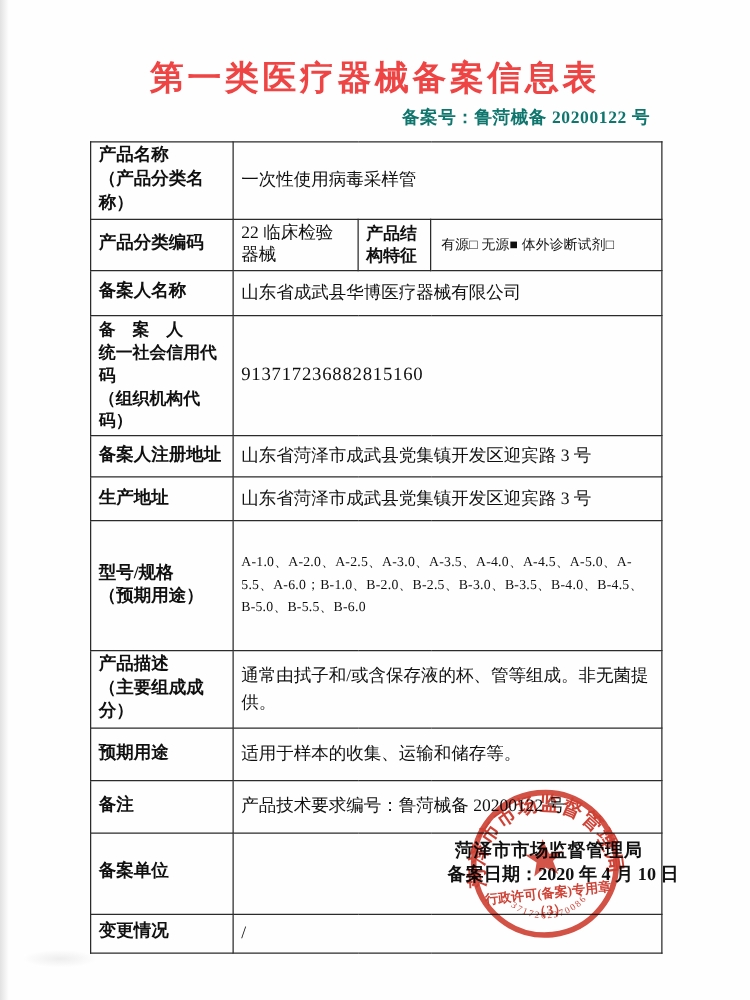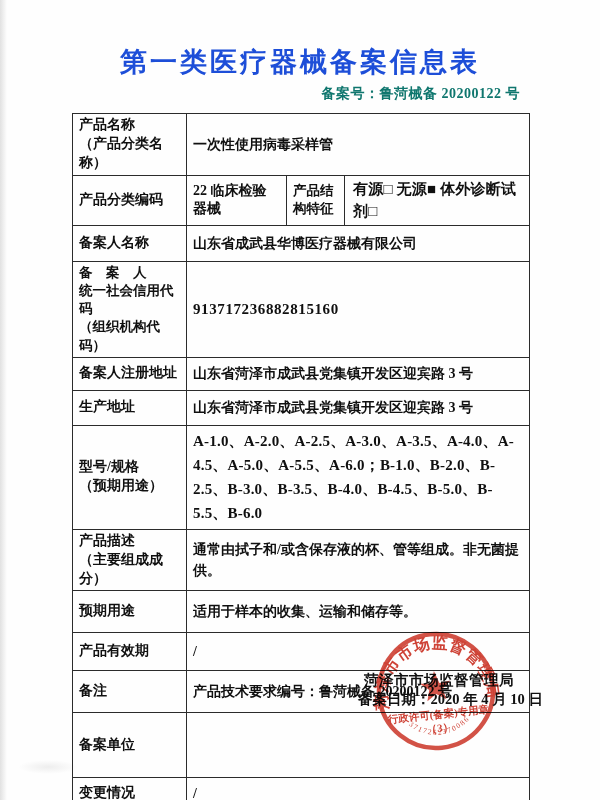--- a/index.html
+++ b/index.html
@@ -17,21 +17,21 @@
     background:linear-gradient(to right, rgba(140,140,140,.25), rgba(255,255,255,0));
   }
   .scan-smudge {
     position:absolute; left:18px; top:760px; width:60px; height:14px;
     background:radial-gradient(ellipse at center, rgba(120,120,120,.12), rgba(255,255,255,0) 70%);
   }
   .doc-title {
     position:absolute; left:0; top:44px; width:600px;
     text-align:center;
     font-family:"Liberation Sans","DejaVu Sans",sans-serif;
-    font-weight:bold; font-size:27px; letter-spacing:3px; color:#1d4ed8;
+    font-weight:bold; font-size:27px; letter-spacing:3px; color:#ef4444;
   }
   .record-no {
     position:absolute; top:85px; right:80px;
     font-size:14px; font-weight:700; letter-spacing:.5px; color:#0f766e;
   }
   table.form {
     position:absolute; left:72px; top:113px;
     width:457px; border-collapse:collapse; table-layout:fixed;
     font-size:14px;
   }
@@ -42,25 +42,25 @@
   }
   td.lbl {
     white-space:pre-line;
     line-height:1.35;
     font-weight:600;
     color:#101010;
     padding:2px 3px;
   }
   td.val {
     padding-left:11px;
-    font-weight:700;
+    font-weight:400;
     color:#101010;
     line-height:1.5;
   }
-  td.val-sm { font-size:15px; letter-spacing:.2px; }
+  td.val-sm { font-size:11px; letter-spacing:.2px; }
   td.code { font-size:15px; letter-spacing:.6px; font-family:"Liberation Serif",serif; }
   tr.r1{height:40px} tr.r2{height:36px} tr.r3{height:36px} tr.r4{height:58px}
   tr.r5{height:33px} tr.r6{height:35px} tr.r7{height:104px} tr.r8{height:60px}
   tr.r9{height:42px} tr.r10{height:38px} tr.r11{height:42px} tr.r12{height:65px}
   tr.r13{height:31px}
   .overlay-authority {
     position:absolute; left:364px; top:671px;
     font-size:14.5px; font-weight:700; letter-spacing:.5px; color:#111; z-index:3;
   }
   .overlay-date {
@@ -128,24 +128,20 @@
   </tr>
   <tr class="r8">
     <td class="lbl">产品描述
 （主要组成成分）</td>
     <td class="val" colspan="3">通常由拭子和/或含保存液的杯、管等组成。非无菌提供。</td>
   </tr>
   <tr class="r9">
     <td class="lbl">预期用途</td>
     <td class="val" colspan="3">适用于样本的收集、运输和储存等。</td>
   </tr>
-  <tr class="r10">
-    <td class="lbl">产品有效期</td>
-    <td class="val" colspan="3">/</td>
-  </tr>
   <tr class="r11">
     <td class="lbl">备注</td>
     <td class="val" colspan="3">产品技术要求编号：鲁菏械备 20200122 号</td>
   </tr>
   <tr class="r12">
     <td class="lbl">备案单位</td>
     <td class="val" colspan="3"></td>
   </tr>
   <tr class="r13">
     <td class="lbl">变更情况</td>

